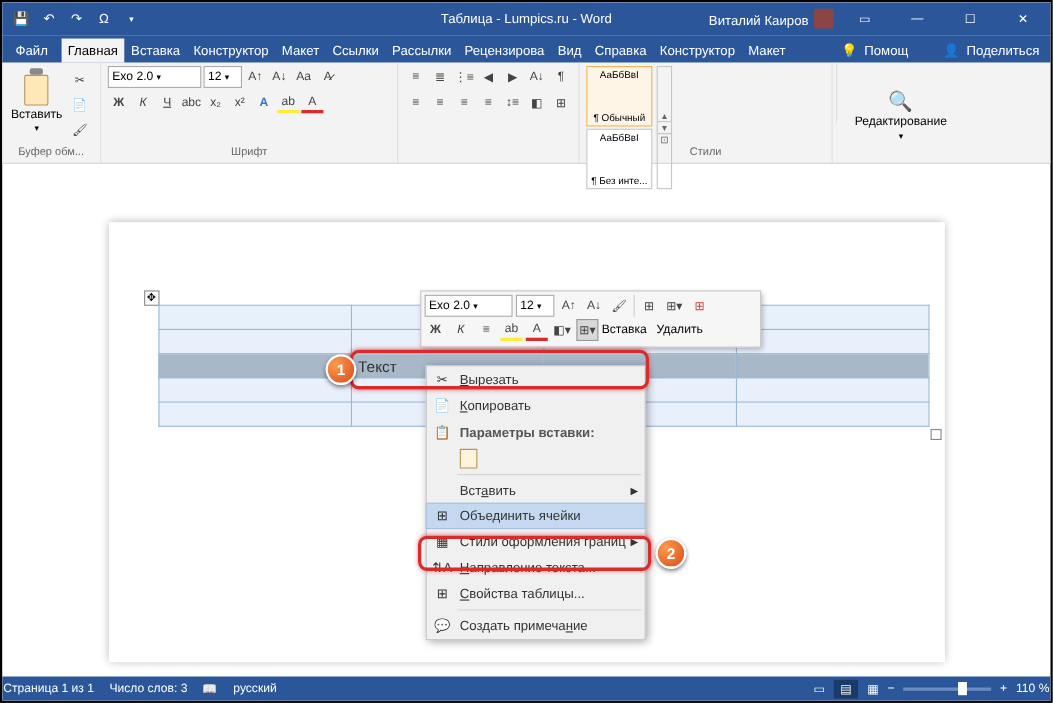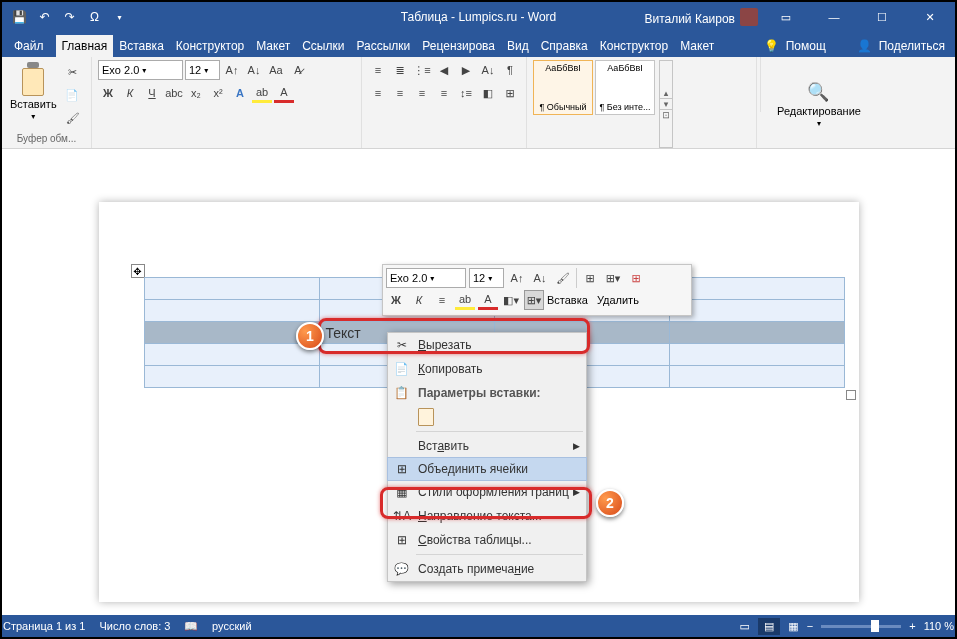--- a/index.html
+++ b/index.html
@@ -18,21 +18,21 @@
 .rtab-right { margin-left: auto; display: flex; align-items: center; gap: 6px; padding-right: 10px; padding-bottom: 4px;}
 .ribbon { height: 92px; background: #f3f3f3; border-bottom: 1px solid #d4d4d4; display: flex; }
 .rgroup { border-right: 1px solid #e0e0e0; padding: 3px 6px 0 6px; display: flex; flex-direction: column; position: relative; }
 .rgroup-label { text-align: center; font-size: 10px; color: #666; padding: 2px 0; position: absolute; bottom: 2px; left: 0; right: 0;}
 .rgroup-body { display: flex; gap: 4px; flex: 1;}
 .big-btn { display: flex; flex-direction: column; align-items: center; gap: 2px; font-size: 11px; padding: 2px; }
 .font-row { display: flex; gap: 2px; align-items: center; margin-bottom: 3px; }
 .font-combo { border: 1px solid #ababab; background: #fff; padding: 1px 3px; font-size: 11px; display: flex; align-items: center; height: 20px;}
 .font-combo .arr { margin-left: 3px; font-size: 8px; }
 .sm-btn { width: 20px; height: 20px; display: flex; align-items: center; justify-content: center; font-size: 11px; color: #444; }
-.styles-box { display: flex; gap: 2px; }
+.styles-box { display: flex; gap: 2px; flex-direction: column; }
 .style-item { width: 60px; height: 55px; border: 1px solid #c5c5c5; background: #fff; font-size: 9px; text-align: center; padding: 2px; display: flex; flex-direction: column; justify-content: space-between;}
 .style-item.sel { border: 1px solid #f0b456; background:#fef5e7;}
 .doc-area { position: absolute; top: 180px; left: 15px; right: 15px; bottom: 25px; background: #fff; overflow: hidden; }
 .page { position: absolute; top: 20px; left: 50%; transform: translateX(-50%); width: 760px; height: 400px; background: #fff; box-shadow: 0 0 8px rgba(0,0,0,0.3); }
 .word-table { position: absolute; top: 75px; left: 45px; border-collapse: collapse; }
 .word-table td { border: 1px solid #9ab8d6; width: 175px; height: 22px; background: #e8f0fb; }
 .word-table tr.sel td { background: #a8b8c8; }
 .word-table .cell-text { padding-left: 6px; font-size: 14px; font-family: sans-serif; color:#333;}
 .table-handle { position: absolute; width: 14px; height: 14px; border: 1px solid #888; background: #fff; display:flex;align-items:center;justify-content:center;font-size:10px;}
 .mini-toolbar { position: absolute; background: #f6f6f6; border: 1px solid #c5c5c5; box-shadow: 2px 2px 5px rgba(0,0,0,0.3); padding: 3px; }
@@ -144,20 +144,21 @@
         <span class="sm-btn" style="font-style:italic;">К</span>
         <span class="sm-btn" style="text-decoration:underline;">Ч</span>
         <span class="sm-btn">abc</span>
         <span class="sm-btn">x₂</span>
         <span class="sm-btn">x²</span>
         <span class="sm-btn" style="color:#3a76c4;font-weight:bold;">A</span>
         <span class="sm-btn" style="border-bottom:3px solid #ffeb3b;">ab</span>
         <span class="sm-btn" style="border-bottom:3px solid #d82b2b;">A</span>
       </div>
     </div>
+    <div class="rgroup-label">Шрифт</div>
   </div>
 
   <div class="rgroup" style="width:165px;">
     <div style="display:flex;flex-direction:column;">
       <div class="font-row">
         <span class="sm-btn">≡</span>
         <span class="sm-btn">≣</span>
         <span class="sm-btn">⋮≡</span>
         <span class="sm-btn">◀</span>
         <span class="sm-btn">▶</span>
@@ -187,20 +188,21 @@
             <span>АаБбВвІ</span>
             <span>¶ Без инте...</span>
           </div>
       </div>
       <div style="display:flex;flex-direction:column;justify-content:center;font-size:9px;color:#666;border:1px solid #c5c5c5;width:14px;">
         <div style="text-align:center;border-bottom:1px solid #c5c5c5;">▴</div>
         <div style="text-align:center;border-bottom:1px solid #c5c5c5;">▾</div>
         <div style="text-align:center;">⊡</div>
       </div>
     </div>
+    <div class="rgroup-label">Стили</div>
   </div>
   <div class="vline"></div>
 
   <div class="rgroup" style="width:110px;border-right:none;">
     <div class="big-btn" style="margin:auto;">
       <span style="font-size:18px;">🔍</span>
       <span>Редактирование</span>
       <span style="font-size:8px;">▾</span>
     </div>
   </div>

